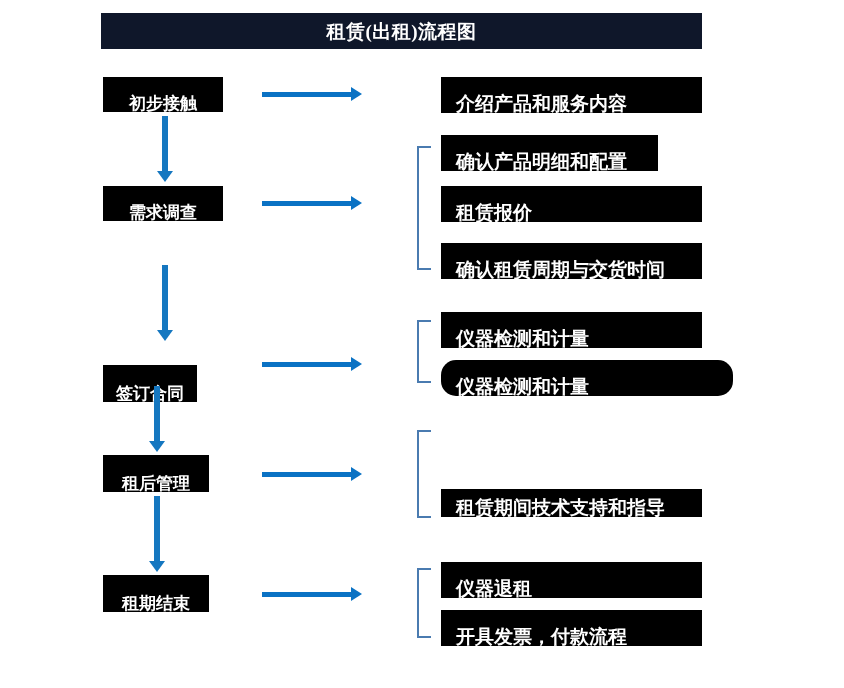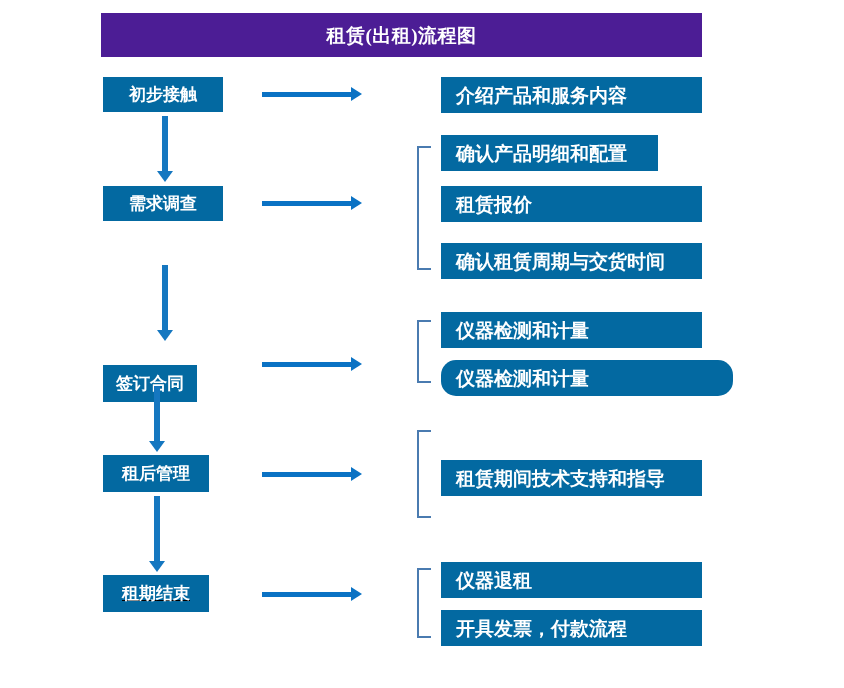--- a/index.html
+++ b/index.html
@@ -18,40 +18,40 @@
     background: #ffffff;
     overflow: hidden;
   }
 
   
   .title-bar {
     position: absolute;
     left: 101px;
     top: 13px;
     width: 601px;
-    height: 44px;
-    background: #4c1d95;
+    height: 36px;
+    background: #0f172a;
     display: flex;
     align-items: center;
     justify-content: center;
   }
   .title-bar .title-text {
     color: #ffffff;
     font-size: 19px;
     font-weight: bold;
     letter-spacing: 0.5px;
     line-height: 1;
   }
 
   
   .box {
     position: absolute;
-    background: #0369a1;
+    background: #000000;
     display: flex;
-    align-items: center;
+    align-items: flex-end;
     box-sizing: border-box;
   }
   .box .box-text {
     color: #ffffff;
     font-weight: bold;
     font-size: 17px;
     line-height: 1;
     white-space: nowrap;
   }
   .stage-box {
@@ -221,21 +221,21 @@
 
   <div class="box detail-box" style="left:441px; top:312px; width:261px; height:36px;">
     <span class="box-text">仪器检测和计量</span>
   </div>
 
   <div class="box detail-box" style="left:441px; top:360px; width:292px; height:36px;border-radius:15px;">
     <span class="box-text">仪器检测和计量</span>
   </div>
 
 
-  <div class="box detail-box" style="left:441px; top:460px; width:261px; height:36px;">
+  <div class="box detail-box" style="left:441px; top:489px; width:261px; height:28px;">
     <span class="box-text">租赁期间技术支持和指导</span>
   </div>
 
   <div class="box detail-box" style="left:441px; top:562px; width:261px; height:36px;">
     <span class="box-text">仪器退租</span>
   </div>
 
   <div class="box detail-box" style="left:441px; top:610px; width:261px; height:36px;">
     <span class="box-text">开具发票，付款流程</span>
   </div>

